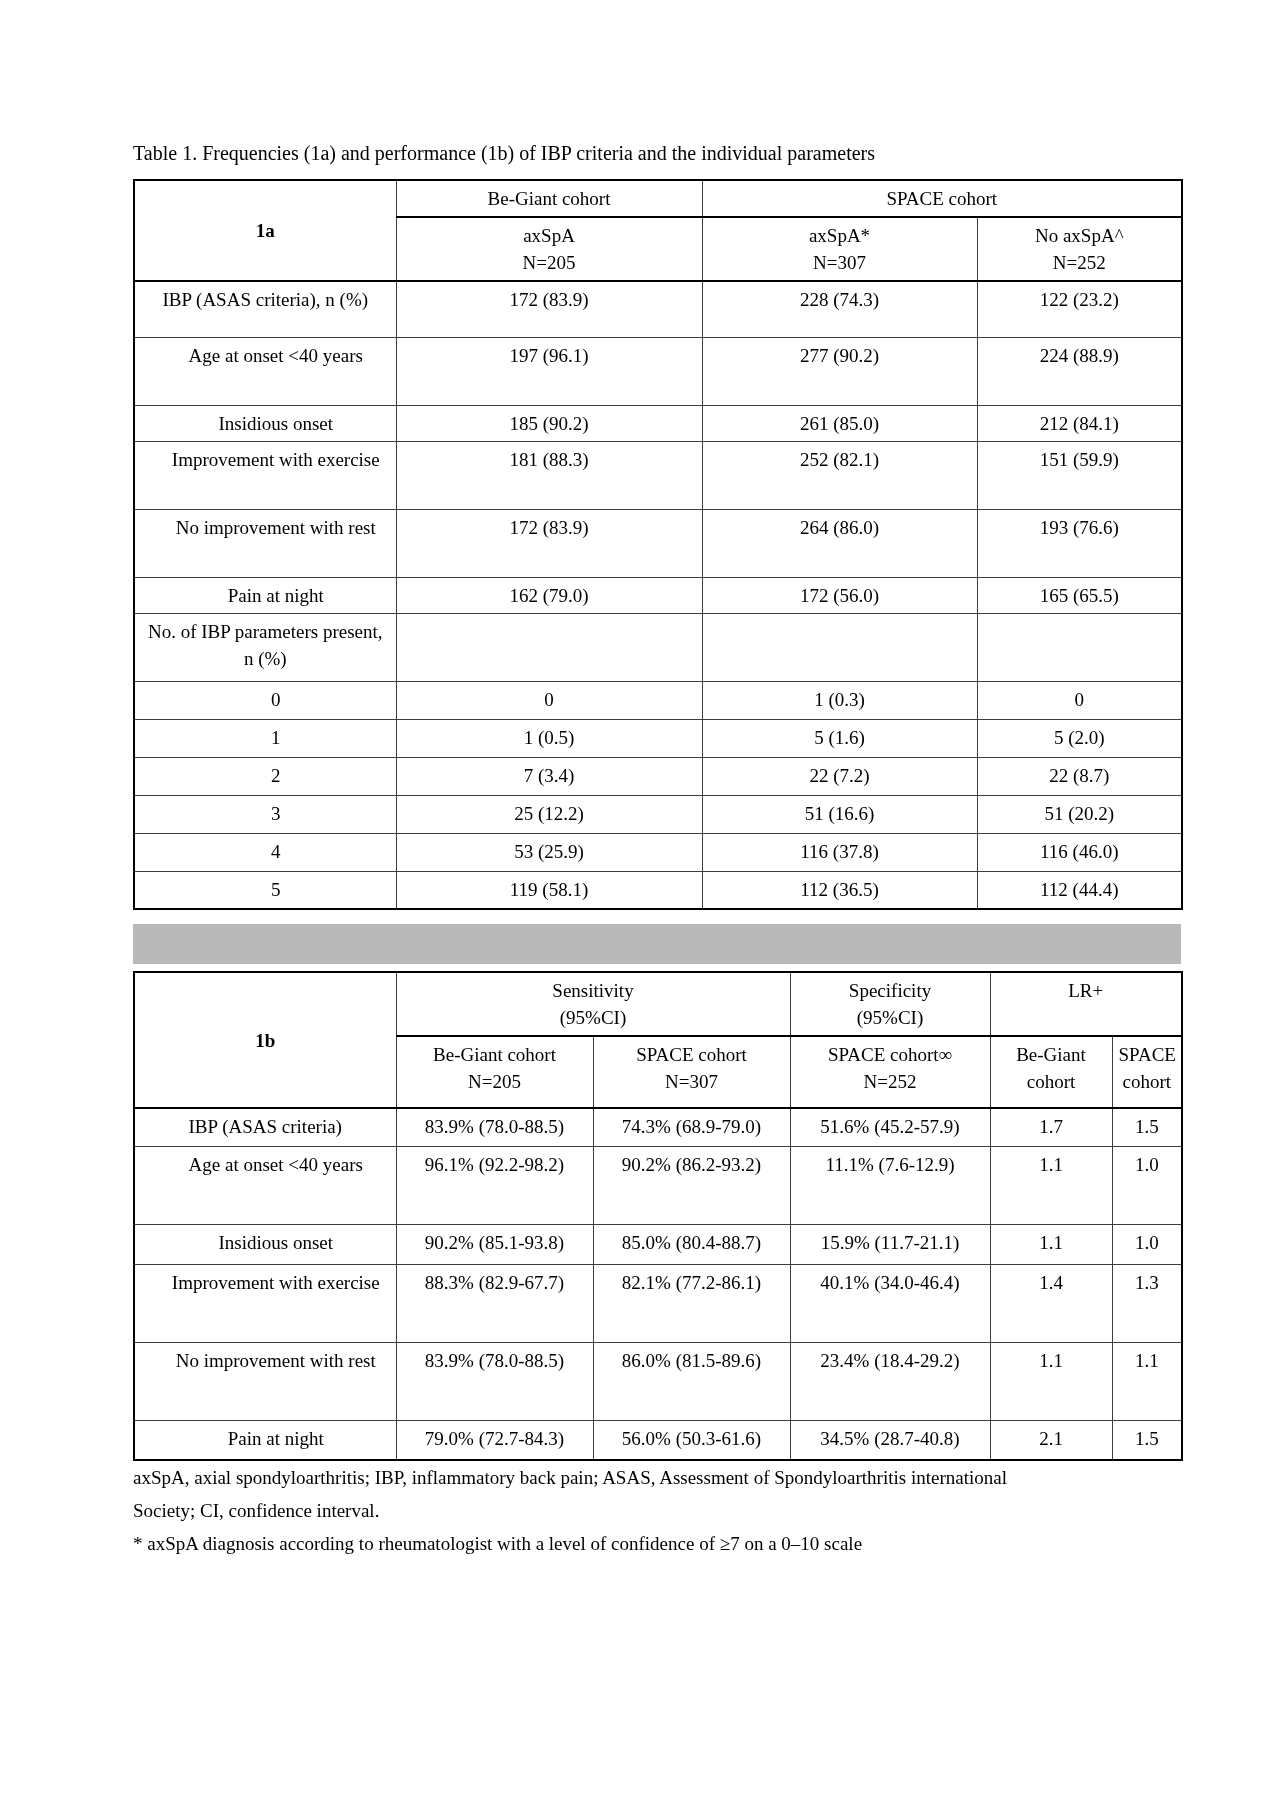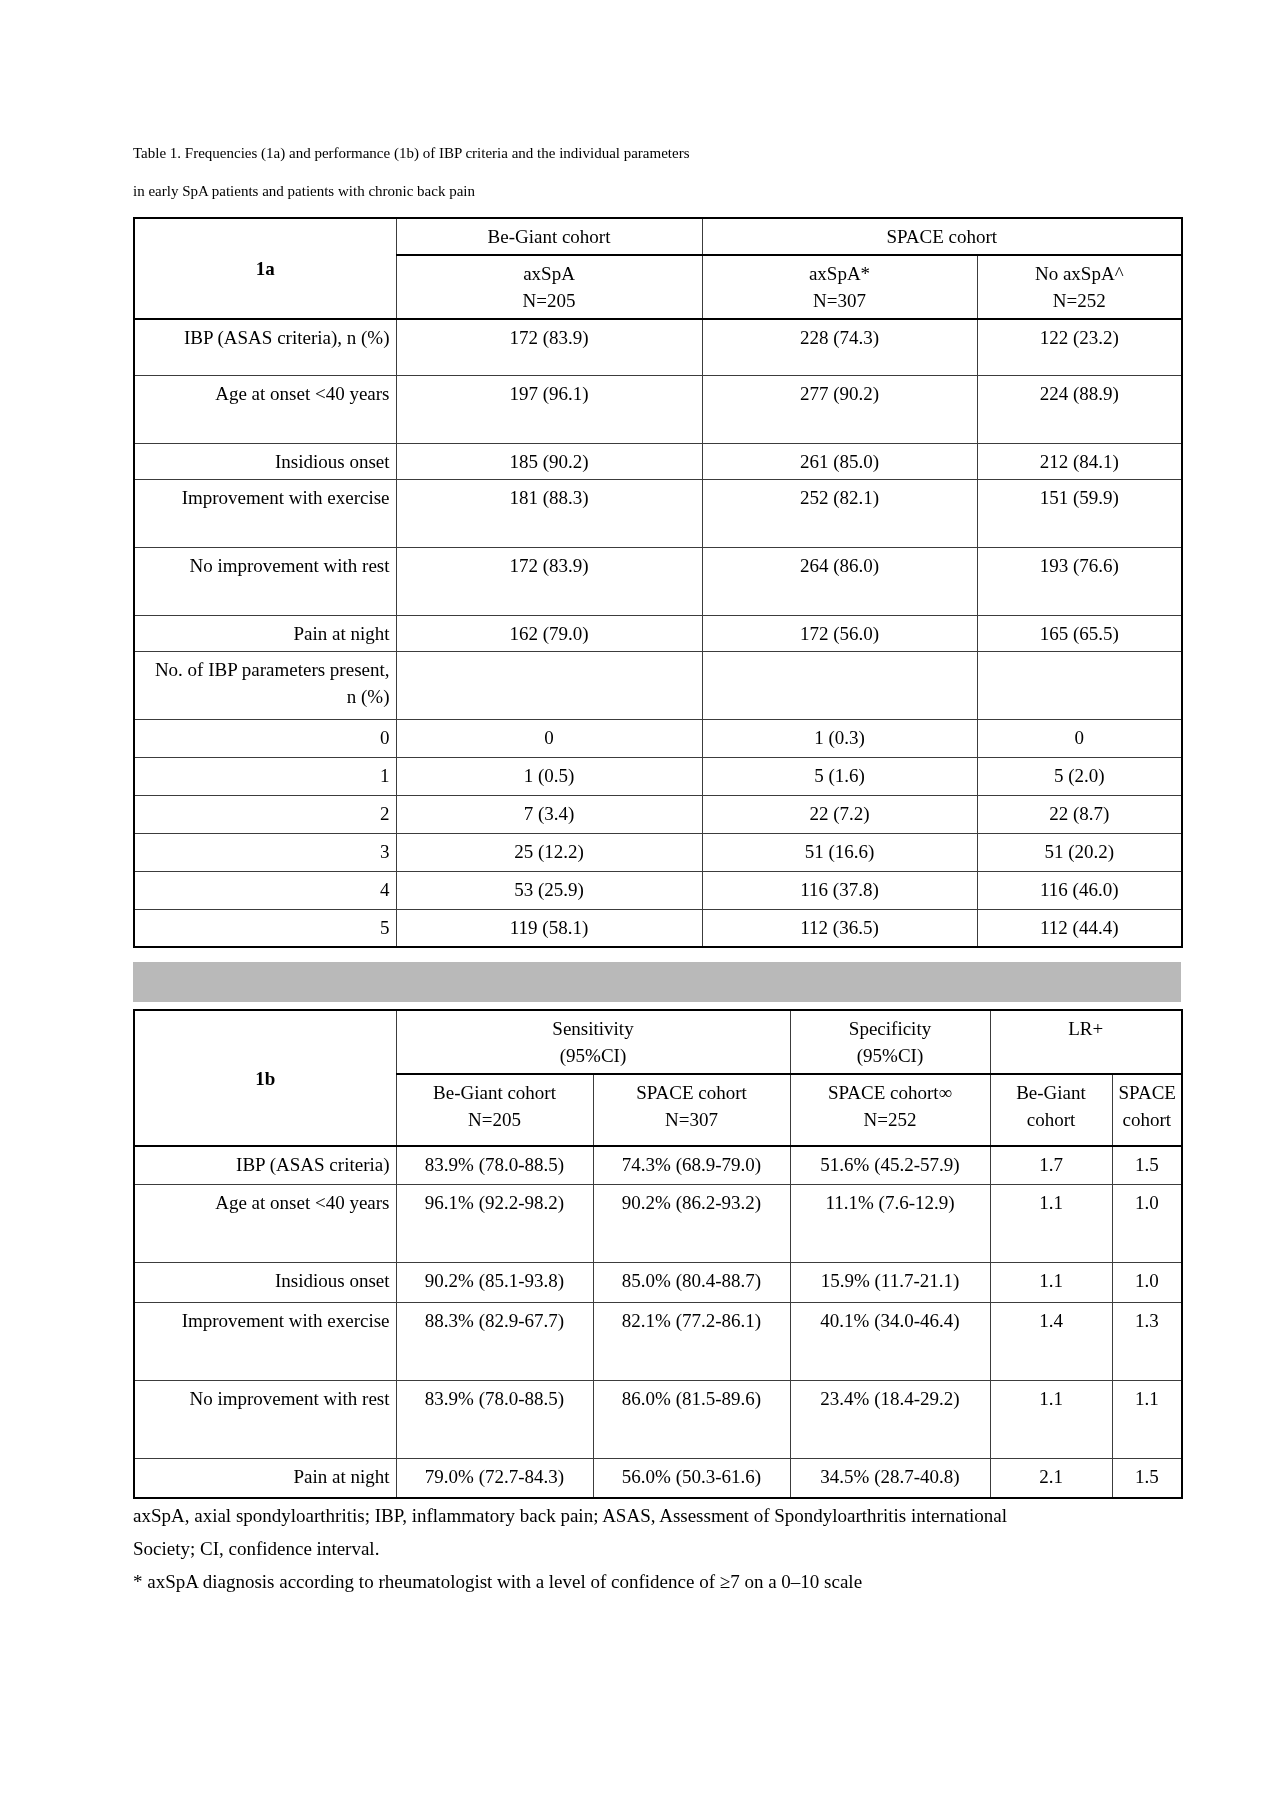--- a/index.html
+++ b/index.html
@@ -2,48 +2,47 @@
 <html><head>
 <meta charset="utf-8">
 <style>
   html,body { margin:0; padding:0; background:#ffffff; }
   body {
     width:1280px; height:1813px;
     font-family:"Liberation Serif","DejaVu Serif",serif;
     color:#000;
   }
   .page { position:relative; padding:134px 0 0 133px; }
-  .caption { font-size:15px; line-height:38px; width:950px; }
+  .caption { font-size:20px; line-height:38px; width:950px; }
   table { border-collapse:collapse; table-layout:fixed; }
   .dtable { width:1048px; border:2px solid #000; margin-top:7px; }
   td, th {
     border:1px solid #3c3c3c;
     font-size:19px; font-weight:normal;
     vertical-align:top; padding:4px 6px; line-height:27px;
     overflow:hidden;
   }
   .corner { text-align:center; vertical-align:middle; font-weight:bold; border-bottom:2px solid #000; }
   .grp { text-align:center; border-bottom:2px solid #000; vertical-align:top; }
   .colhead { border-bottom:2px solid #000; }
-  .lbl { text-align:right; }
+  .lbl { text-align:center; }
   .ind { padding-left:27px; }
   .val { text-align:center; }
   .divider { width:1048px; height:40px; background:#b9b9b9; margin-top:14px; }
   .t1b-wrap { margin-top:7px; }
   .footnotes { width:915px; font-size:19px; line-height:33px; }
   .footnotes p { margin:0; }
 </style>
 </head>
 <body>
 
 <div class="page">
 
   <div class="caption">
     <div>Table 1. Frequencies (1a) and performance (1b) of IBP criteria and the individual parameters</div>
-    <div>in early SpA patients and patients with chronic back pain</div>
   </div>
 
   <table class="dtable">
     <colgroup>
         <col style="width:262px">
         <col style="width:306px">
         <col style="width:275px">
         <col style="width:205px">
       </colgroup>
     <tbody>

